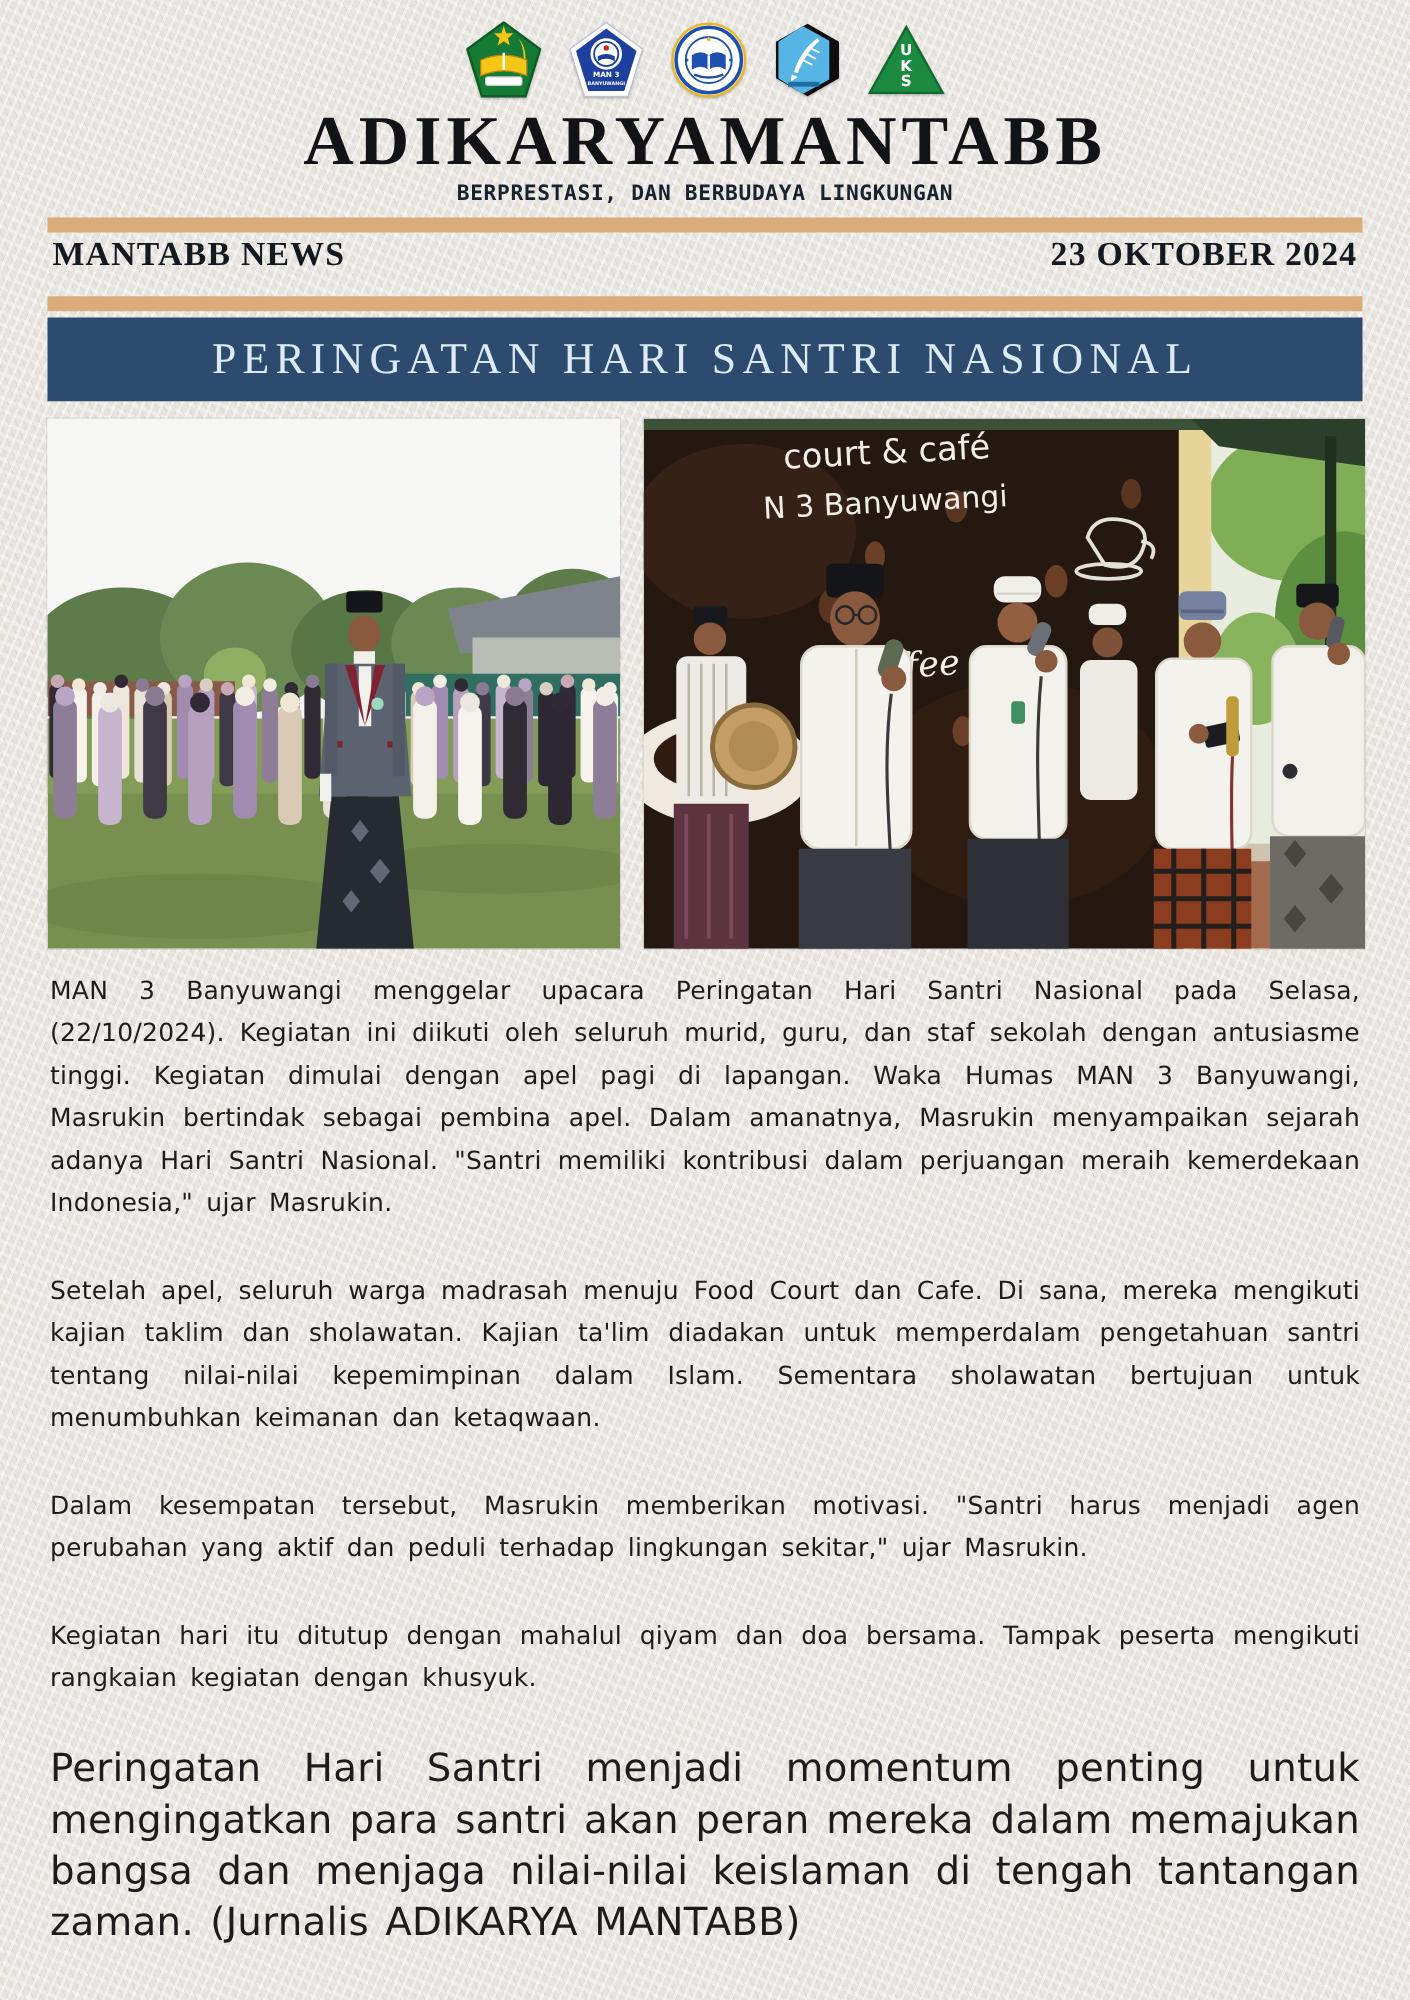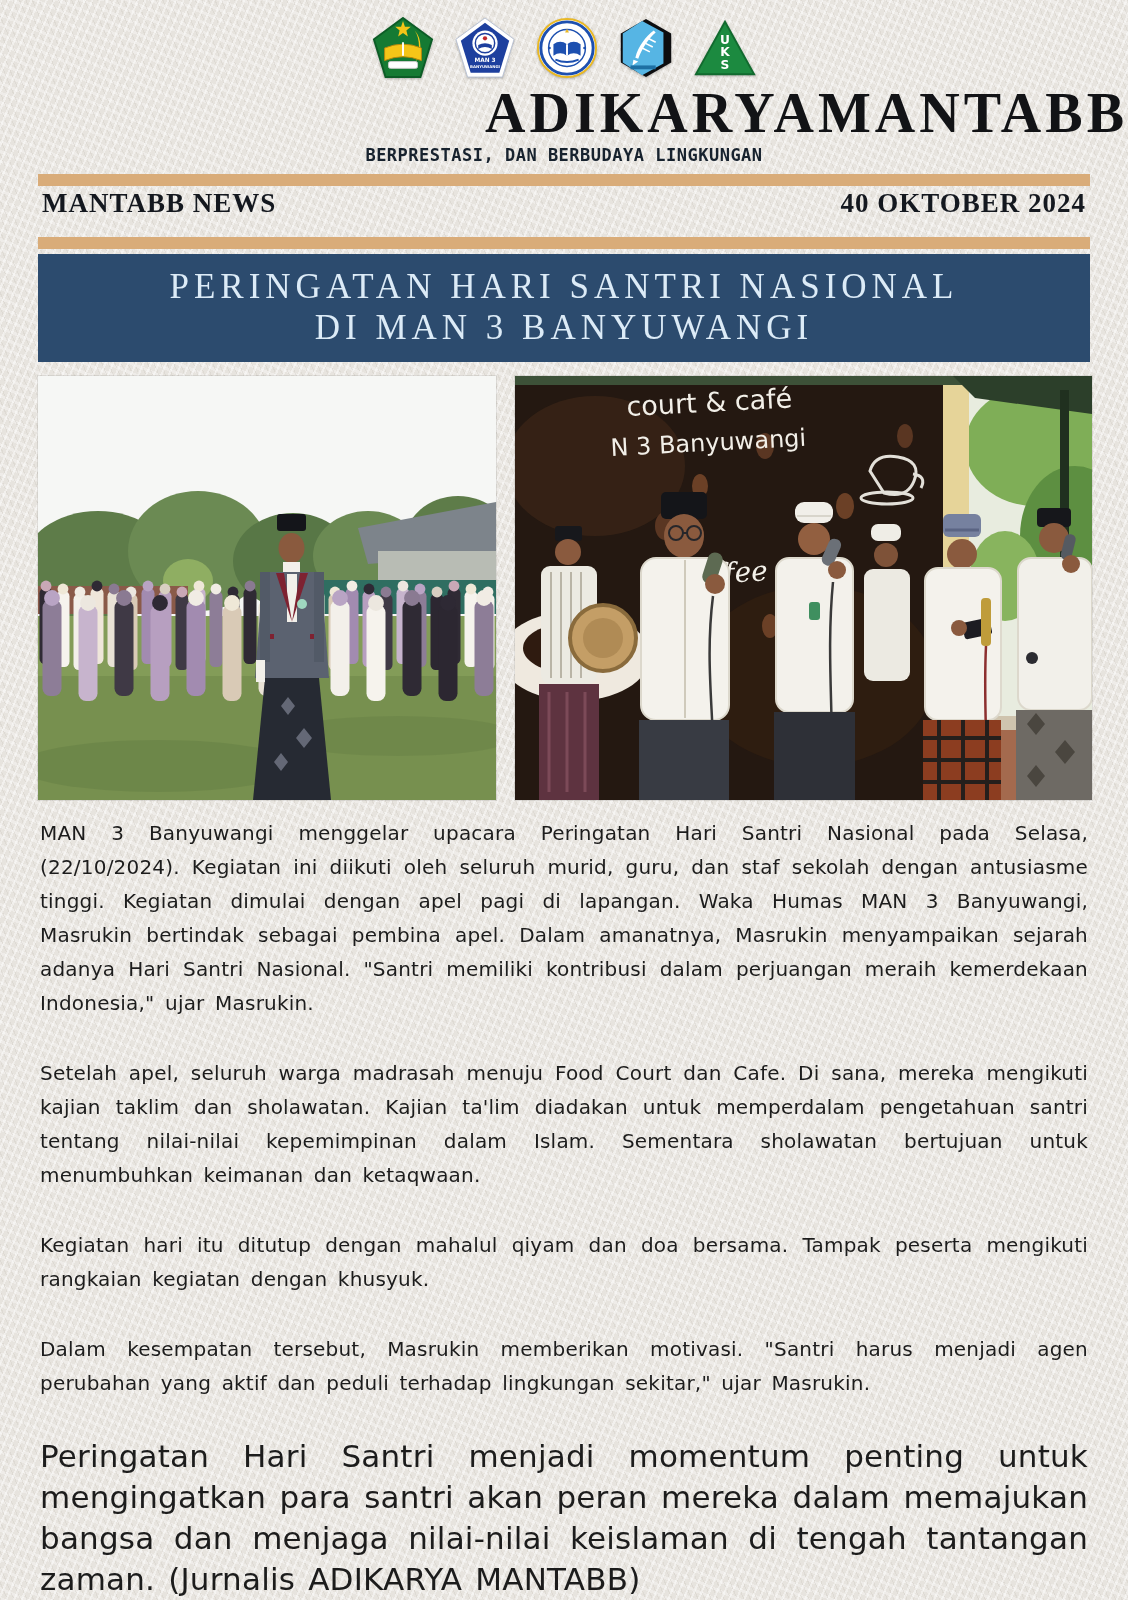--- a/index.html
+++ b/index.html
@@ -9,21 +9,21 @@
     background-image:
       repeating-linear-gradient(113deg, rgba(255,255,255,.45) 0 2px, rgba(255,255,255,0) 2px 7px),
       repeating-linear-gradient(247deg, rgba(198,193,184,.28) 0 1px, rgba(198,193,184,0) 1px 6px),
       repeating-linear-gradient(23deg, rgba(255,255,255,.25) 0 3px, rgba(222,218,211,.18) 3px 9px);
     font-family:"Liberation Sans", sans-serif;color:#1d1d1d;
   }
   
   .logos{display:flex;justify-content:center;align-items:center;gap:20px;padding-top:16px;height:64px;}
   .logos svg{display:block;filter:drop-shadow(0 1px 1px rgba(0,0,0,.25));}
   .main-title{
-    margin:4px 0 0;text-align:right;font-family:"Liberation Serif", serif;font-weight:700;
+    margin:4px 0 0;text-align:center;font-family:"Liberation Serif", serif;font-weight:700;
     font-size:56px;line-height:58px;letter-spacing:4px;color:#121316;
   }
   .tagline{text-align:center;font-family:"DejaVu Sans Mono", monospace;font-weight:700;margin-top:3px;}
   .tagline .t1{display:inline-block;background:#7e9cb4;color:#f6f8fa;font-size:17px;line-height:20px;padding:0 8px;letter-spacing:.5px;}
   .tagline .t2{display:block;color:#17222e;font-size:17px;line-height:20px;letter-spacing:.5px;margin-top:1px;}
   
   .rule{height:12px;background:#d9ac79;margin:0 38px;}
   .rule.first{margin-top:9px;}
   .news-row{
     display:flex;justify-content:space-between;align-items:center;margin:0 38px;
@@ -107,27 +107,26 @@
     <h1 class="main-title">ADIKARYAMANTABB</h1>
 
     <div class="tagline">
       <span class="t2">BERPRESTASI, DAN BERBUDAYA LINGKUNGAN</span>
     </div>
   </header>
 
   <div class="rule first"></div>
   <div class="news-row">
     <span>MANTABB NEWS</span>
-    <span>40 OKTOBER 2024</span>
+    <span>23 OKTOBER 2024</span>
   </div>
   <div class="rule"></div>
 
   <div class="banner">
     <div>PERINGATAN HARI SANTRI NASIONAL</div>
-    <div>DI MAN 3 BANYUWANGI</div>
   </div>
 
   <div class="photos">
 
     <figure class="photo-frame" style="margin:0">
       <svg width="458" height="424" viewBox="0 0 458 424">
         <rect x="0" y="0" width="458" height="424" fill="#f6f7f5"></rect>
 
         <ellipse cx="60" cy="190" rx="75" ry="55" fill="#5e7c49"></ellipse>
         <ellipse cx="160" cy="175" rx="70" ry="60" fill="#6b8a53"></ellipse>
@@ -425,17 +424,17 @@
           <rect x="501" y="334" width="76" height="90" fill="#6e6a64"></rect>
           <path d="M512,348 l9,-11 9,11 -9,11 Z M540,376 l10,-12 10,12 -10,12 Z M512,400 l9,-11 9,11 -9,11 Z" fill="#4a463f"></path>
         </g>
       </svg>
     </figure>
   </div>
 
   <main class="article">
     <p>MAN 3 Banyuwangi menggelar upacara Peringatan Hari Santri Nasional pada Selasa, (22/10/2024). Kegiatan ini diikuti oleh seluruh murid, guru, dan staf sekolah dengan antusiasme tinggi. Kegiatan dimulai dengan apel pagi di lapangan. Waka Humas MAN 3 Banyuwangi, Masrukin bertindak sebagai pembina apel. Dalam amanatnya, Masrukin menyampaikan sejarah adanya Hari Santri Nasional. "Santri memiliki kontribusi dalam perjuangan meraih kemerdekaan Indonesia," ujar Masrukin.</p>
     <p>Setelah apel, seluruh warga madrasah menuju Food Court dan Cafe. Di sana, mereka mengikuti kajian taklim dan sholawatan. Kajian ta'lim diadakan untuk memperdalam pengetahuan santri tentang nilai-nilai kepemimpinan dalam Islam. Sementara sholawatan bertujuan untuk menumbuhkan keimanan dan ketaqwaan.</p>
+    <p>Dalam kesempatan tersebut, Masrukin memberikan motivasi. "Santri harus menjadi agen perubahan yang aktif dan peduli terhadap lingkungan sekitar," ujar Masrukin.</p>
     <p>Kegiatan hari itu ditutup dengan mahalul qiyam dan  doa bersama. Tampak peserta mengikuti rangkaian kegiatan dengan khusyuk.</p>
-    <p>Dalam kesempatan tersebut, Masrukin memberikan motivasi. "Santri harus menjadi agen perubahan yang aktif dan peduli terhadap lingkungan sekitar," ujar Masrukin.</p>
     <p class="closing">Peringatan Hari Santri menjadi momentum penting untuk mengingatkan para santri akan peran mereka dalam memajukan bangsa dan menjaga nilai-nilai keislaman di tengah tantangan zaman.  (Jurnalis ADIKARYA MANTABB)</p>
   </main>
 </div>
 
 </body></html>

